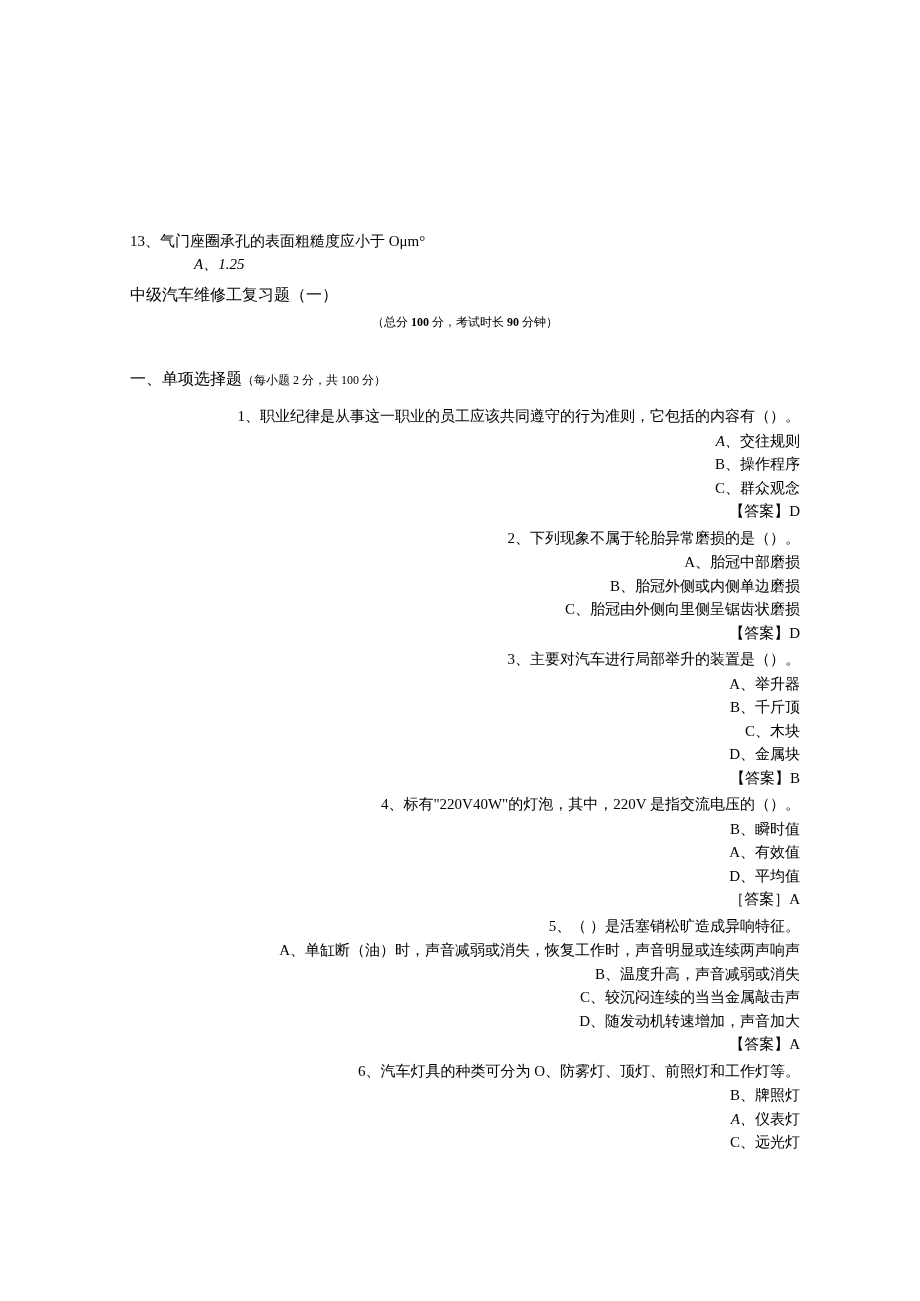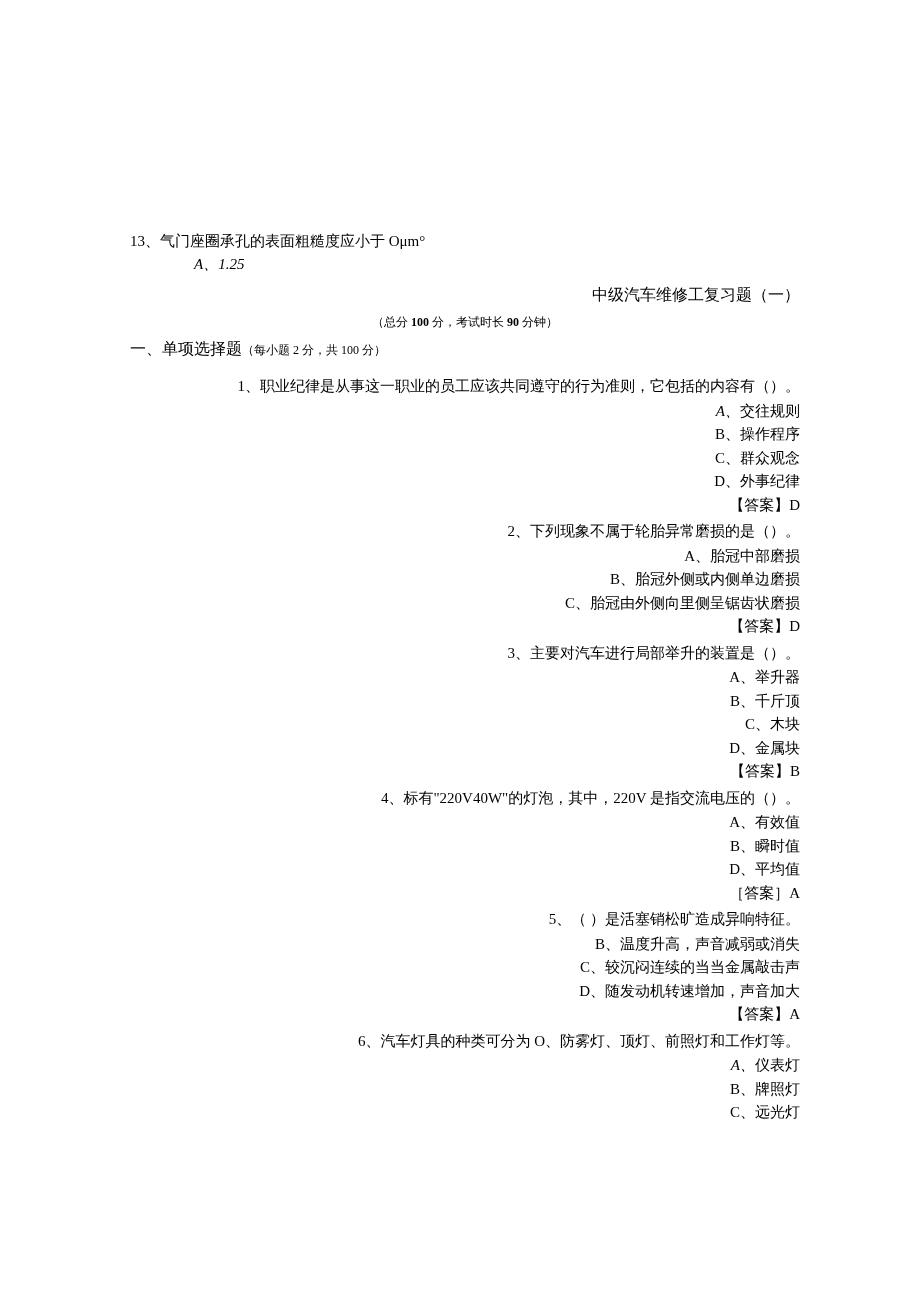--- a/index.html
+++ b/index.html
@@ -8,29 +8,29 @@
       font-family: "SimSun", "宋体", serif;
       font-size: 15px;
       color: #000;
       line-height: 1.5;
       width: 920px;
       padding: 230px 120px 200px 130px;
     }
     .q13 { margin-left: 0; }
     .q13-opt { margin-left: 64px; font-style: italic; }
     .title {
-      text-align: right;
+      text-align: left;
       margin-top: 8px;
       margin-bottom: 6px;
       font-size: 16px;
     }
     .subtitle {
       text-align: center;
       font-size: 12px;
-      margin-bottom: 6px;
+      margin-bottom: 36px;
     }
     .section-header {
       margin-bottom: 14px;
     }
     .section-header .big { font-size: 16px; }
     .section-header .small { font-size: 12px; }
     .qblock { margin-left: 40px; text-align: right; }
     .qstem { margin-bottom: 2px; }
     .opts { margin-left: 64px; }
     .opts > div { margin-bottom: 1px; }
@@ -58,21 +58,20 @@
   <span class="big">一、单项选择题</span><span class="small"><span>（每小题 </span><span>2 </span><span>分，共 </span><span>100 </span><span>分）</span></span>
 </div>
 
 <div id="questions">
     <div class="qblock">
       <div class="qstem"><span>1、</span><span>职业纪律是从事这一职业的员工应该共同遵守的行为准则，它包括的内容有（）。</span></div>
       <div class="opts">
         <div><span class="italic-a">A、</span><span>交往规则</span></div>
         <div><span>B、</span><span>操作程序</span></div>
         <div><span>C、</span><span>群众观念</span></div>
-        <div><span>D、</span><span>外事纪律</span></div>
       </div>
       <div class="ans"><span class="ans-bracket-wide">【答案】</span><span>D</span></div>
     </div>
     <div class="qblock">
       <div class="qstem"><span>2、</span><span>下列现象不属于轮胎异常磨损的是（）。</span></div>
       <div class="opts">
         <div><span>A、</span><span>胎冠中部磨损</span></div>
         <div><span>B、</span><span>胎冠外侧或内侧单边磨损</span></div>
         <div><span>C、</span><span>胎冠由外侧向里侧呈锯齿状磨损</span></div>
       </div>
@@ -84,36 +83,37 @@
         <div><span>A、</span><span>举升器</span></div>
         <div><span>B、</span><span>千斤顶</span></div>
         <div><span>C、</span><span>木块</span></div>
         <div><span>D、</span><span>金属块</span></div>
       </div>
       <div class="ans"><span class="ans-bracket-wide">【答案】</span><span>B</span></div>
     </div>
     <div class="qblock">
       <div class="qstem"><span>4、</span><span>标有"220V40W"的灯泡，其中，220V 是指交流电压的（）。</span></div>
       <div class="opts">
+        <div><span>B、</span><span>瞬时值</span></div>
         <div><span>A、</span><span>有效值</span></div>
-        <div><span>B、</span><span>瞬时值</span></div>
         <div><span>D、</span><span>平均值</span></div>
       </div>
       <div class="ans"><span class="ans-bracket-wide">［答案］</span><span>A</span></div>
     </div>
     <div class="qblock">
       <div class="qstem"><span>5、</span><span>（  ）是活塞销松旷造成异响特征。</span></div>
       <div class="opts">
+        <div><span>A、</span><span>单缸断（油）时，声音减弱或消失，恢复工作时，声音明显或连续两声响声</span></div>
         <div><span>B、</span><span>温度升高，声音减弱或消失</span></div>
         <div><span>C、</span><span>较沉闷连续的当当金属敲击声</span></div>
         <div><span>D、</span><span>随发动机转速增加，声音加大</span></div>
       </div>
       <div class="ans"><span class="ans-bracket-wide">【答案】</span><span>A</span></div>
     </div>
     <div class="qblock">
       <div class="qstem"><span>6、</span><span>汽车灯具的种类可分为 O、防雾灯、顶灯、前照灯和工作灯等。</span></div>
       <div class="opts">
+        <div><span>B、</span><span>牌照灯</span></div>
         <div><span class="italic-a">A、</span><span>仪表灯</span></div>
-        <div><span>B、</span><span>牌照灯</span></div>
         <div><span>C、</span><span>远光灯</span></div>
       </div>
     </div>
   </div>
 
 </body></html>

